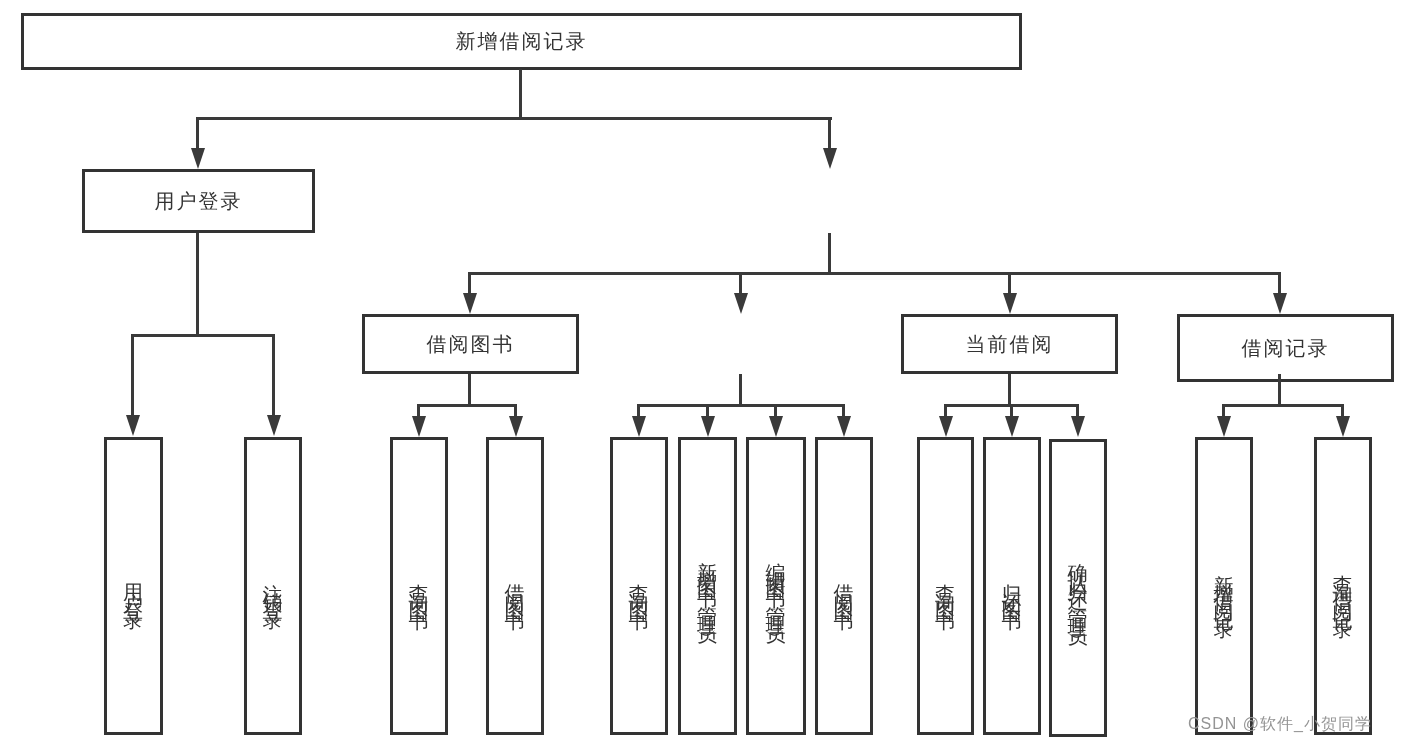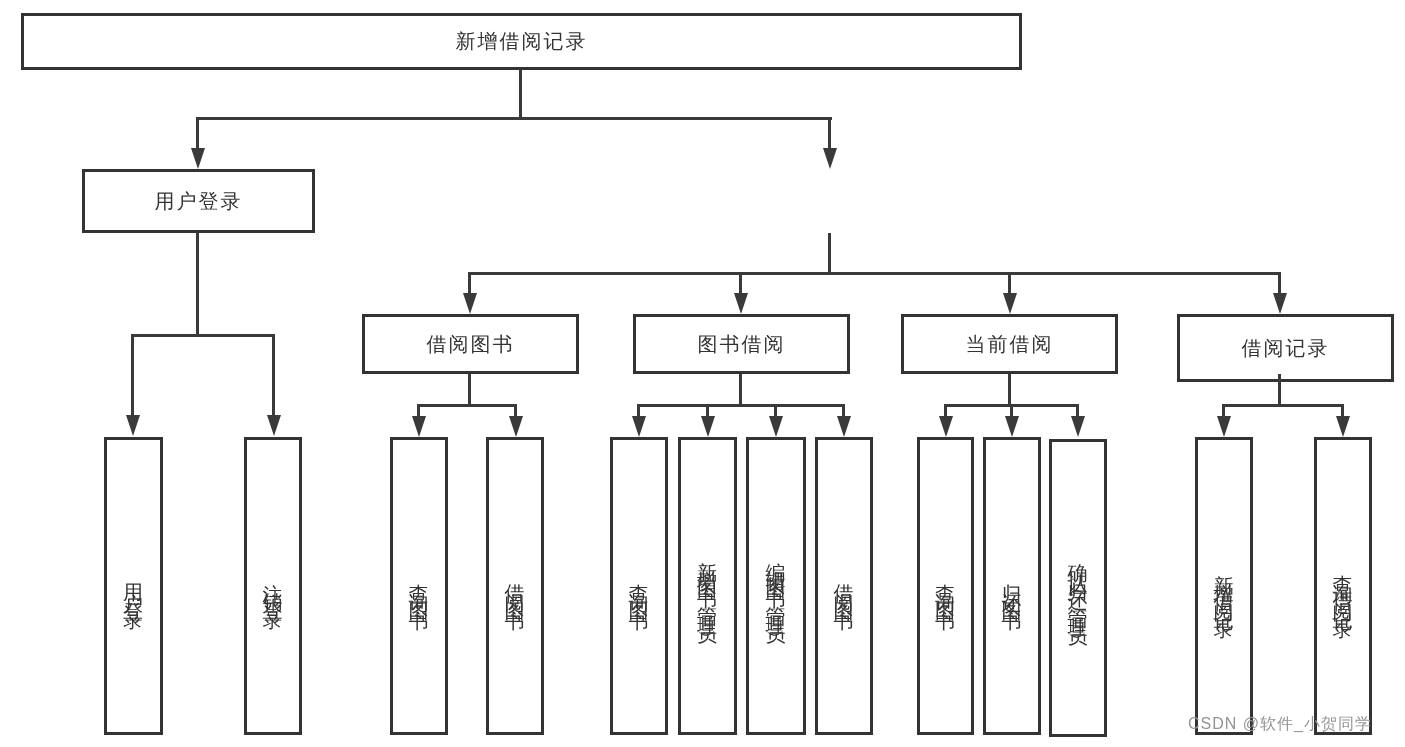--- a/index.html
+++ b/index.html
@@ -92,23 +92,20 @@
   <div class="vline" style="left:739px;top:272px;height:23px;"></div>
   <div class="arrow" style="left:734px;top:293px;"></div>
   <div class="vline" style="left:1008px;top:272px;height:23px;"></div>
   <div class="arrow" style="left:1003px;top:293px;"></div>
   <div class="vline" style="left:1278px;top:272px;height:23px;"></div>
   <div class="arrow" style="left:1273px;top:293px;"></div>
 
   <div class="box" style="left:362px;top:314px;width:217px;height:60px;">
     <span class="h-label">借阅图书</span>
   </div>
-  <div class="box" style="left:633px;top:314px;width:217px;height:60px;">
-    <span class="h-label">图书借阅</span>
-  </div>
   <div class="box" style="left:901px;top:314px;width:217px;height:60px;">
     <span class="h-label">当前借阅</span>
   </div>
   <div class="box" style="left:1142px;top:314px;width:217px;height:68px;margin-left:35px;">
     <span class="h-label">借阅记录</span>
   </div>
 
   <div class="vline" style="left:468px;top:374px;height:33px;"></div>
   <div class="hline" style="left:417px;top:404px;width:100px;"></div>
   <div class="vline" style="left:417px;top:404px;height:13px;"></div>

